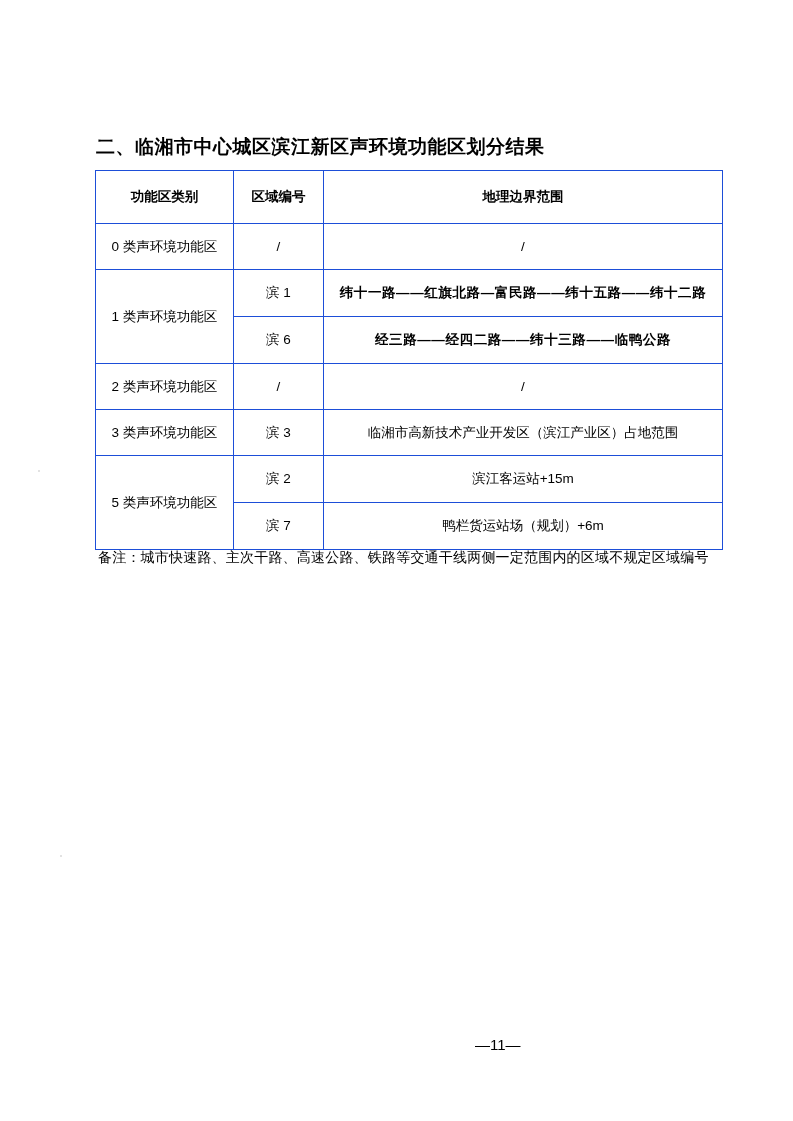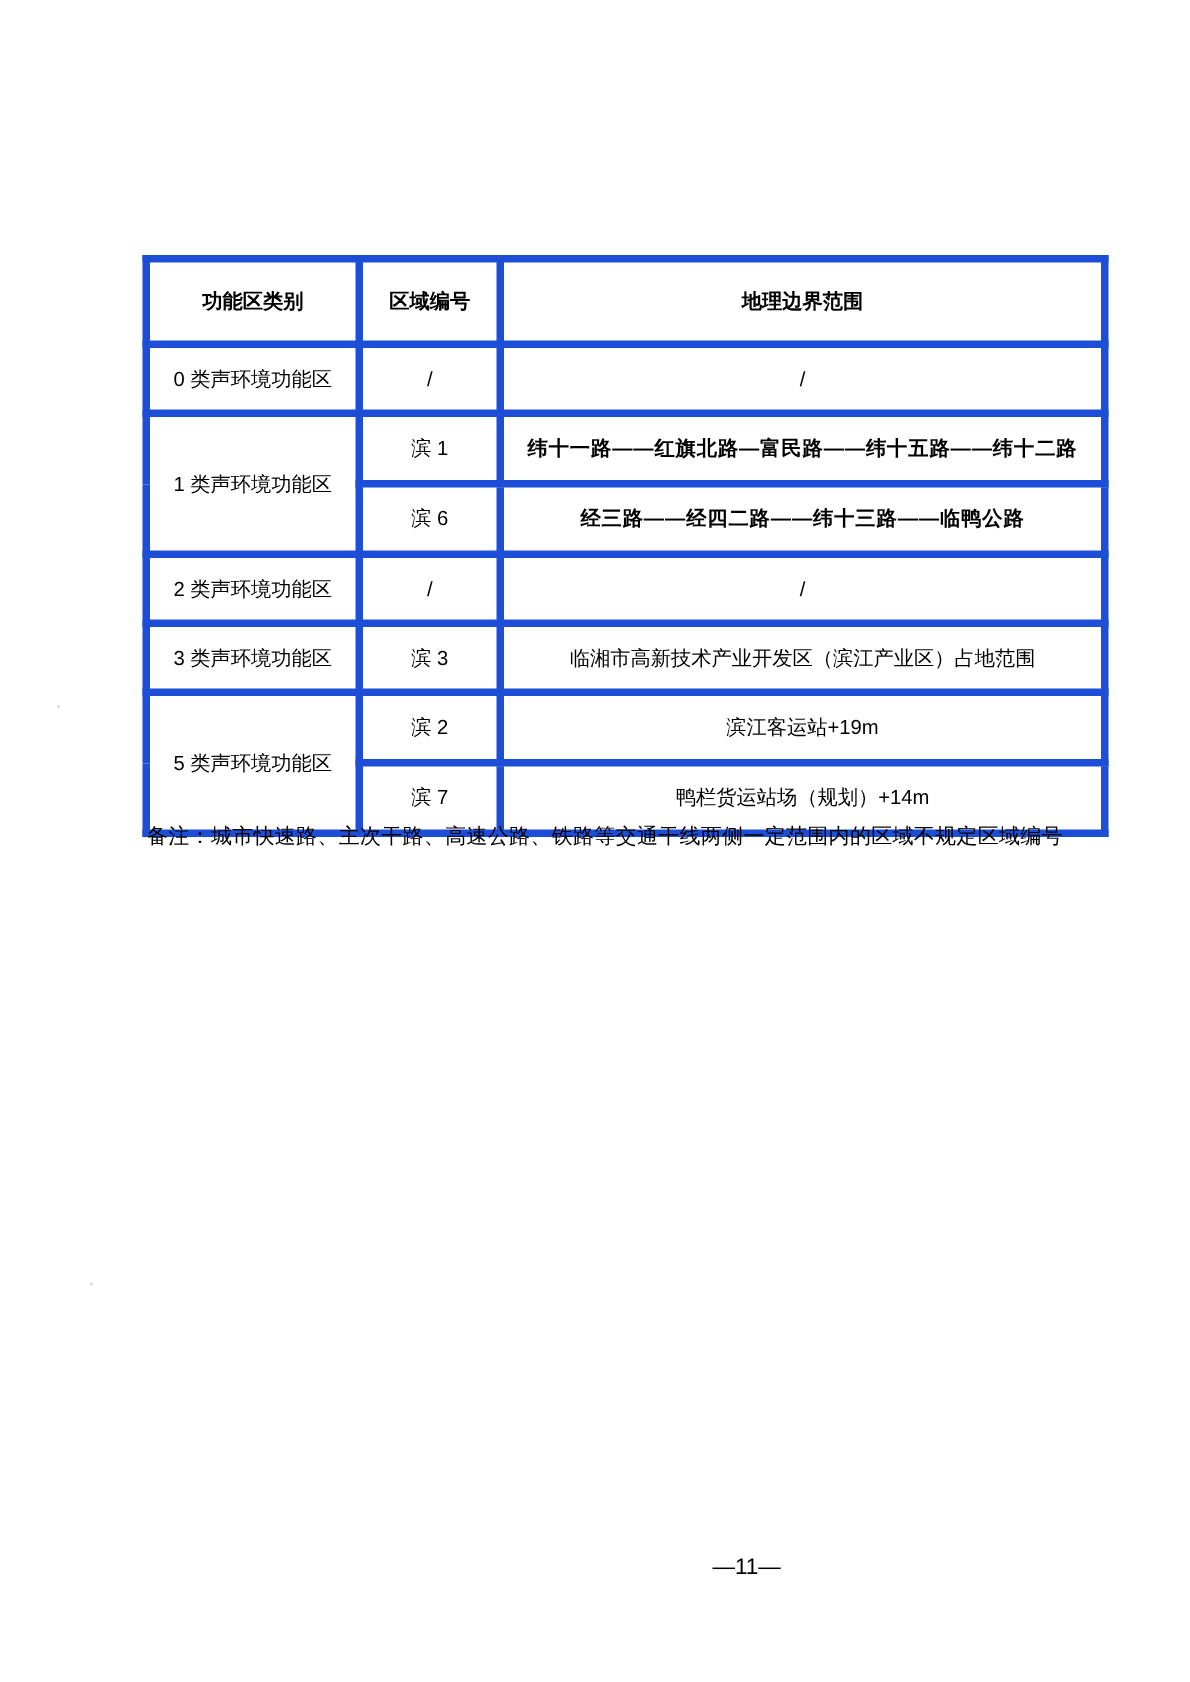--- a/index.html
+++ b/index.html
@@ -34,21 +34,21 @@
   }
   table.zoning {
     position: absolute;
     left: 95px;
     top: 170px;
     width: 612px;
     border-collapse: collapse;
     table-layout: fixed;
   }
   table.zoning td {
-    border: 5px solid #1d4ed8;
+    border: 1px solid #1d4ed8;
     text-align: center;
     vertical-align: middle;
     font-size: 13.5px;
     font-family: "Liberation Sans", "DejaVu Sans", sans-serif;
     padding: 4px 2px;
   }
   table.zoning td.header {
     font-weight: bold;
     height: 44px;
     font-size: 13.5px;
@@ -92,20 +92,21 @@
   }
 </style>
 </head>
 <body>
 
 <div class="page">
 
   <div class="speck" style="left:38px; top:470px;"></div>
   <div class="speck" style="left:60px; top:855px;"></div>
 
+  <div class="heading">二、临湘市中心城区滨江新区声环境功能区划分结果</div>
 
   <table class="zoning">
     <tbody>
       <tr>
         <td class="col-cat header">功能区类别</td>
         <td class="col-code header">区域编号</td>
         <td class="col-range header">地理边界范围</td>
       </tr>
 
       <tr class="row-mid">
@@ -133,26 +134,26 @@
 
       <tr class="row-mid">
         <td class="col-cat">3 类声环境功能区</td>
         <td class="col-code">滨 3</td>
         <td class="col-range">临湘市高新技术产业开发区（滨江产业区）占地范围</td>
       </tr>
 
       <tr class="row-tall">
         <td class="col-cat" rowspan="2">5 类声环境功能区</td>
         <td class="col-code">滨 2</td>
-        <td class="col-range">滨江客运站+19m</td>
+        <td class="col-range">滨江客运站+15m</td>
       </tr>
 
       <tr class="row-tall">
         <td class="col-code">滨 7</td>
-        <td class="col-range">鸭栏货运站场（规划）+14m</td>
+        <td class="col-range">鸭栏货运站场（规划）+6m</td>
       </tr>
     </tbody>
   </table>
 
   <div class="note">备注：城市快速路、主次干路、高速公路、铁路等交通干线两侧一定范围内的区域不规定区域编号</div>
 
   <div class="page-number">—11—</div>
 
 </div>
 

